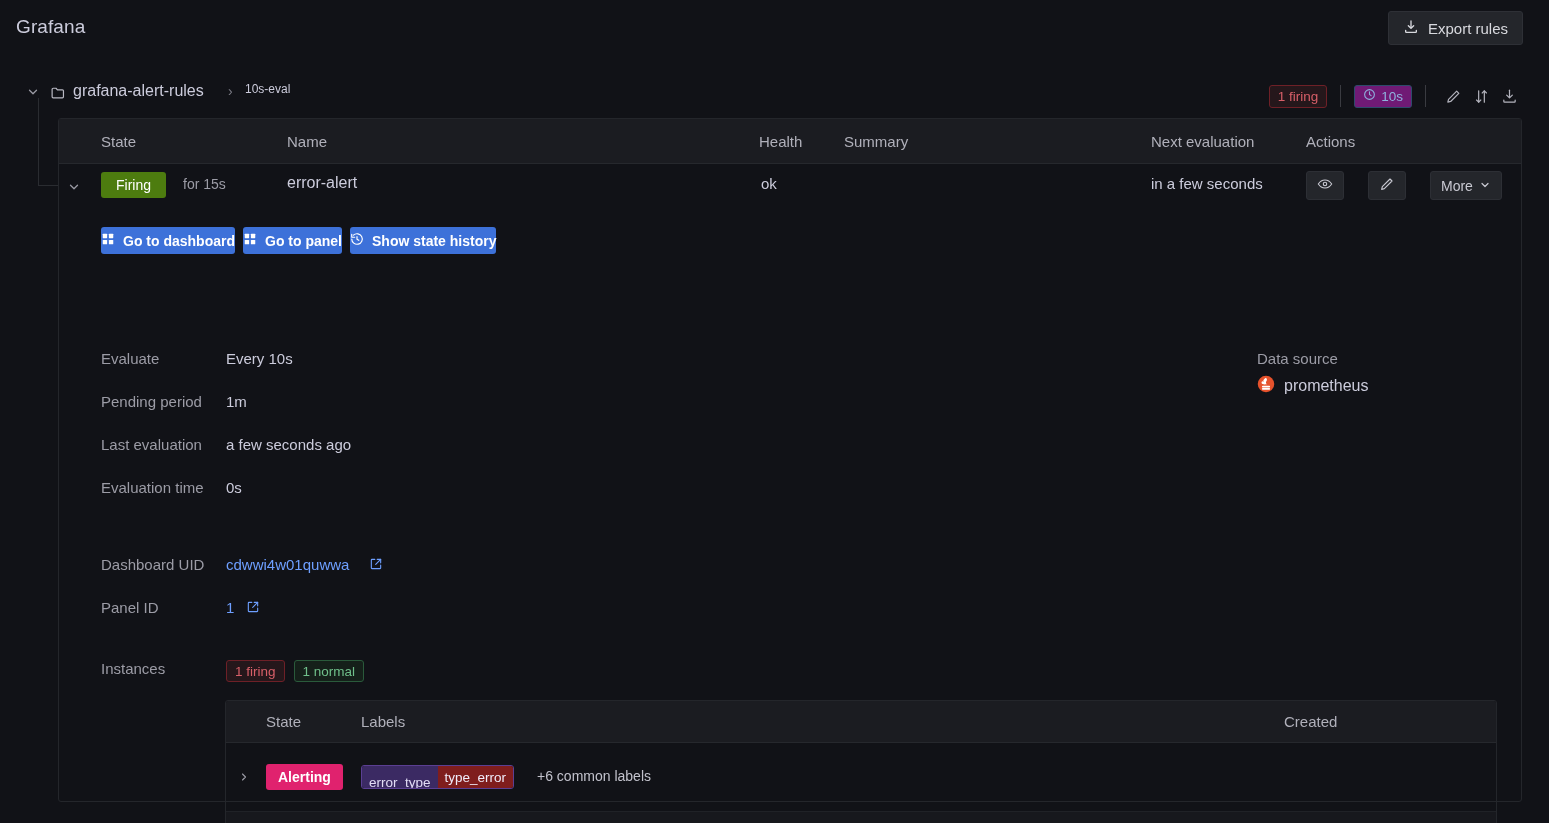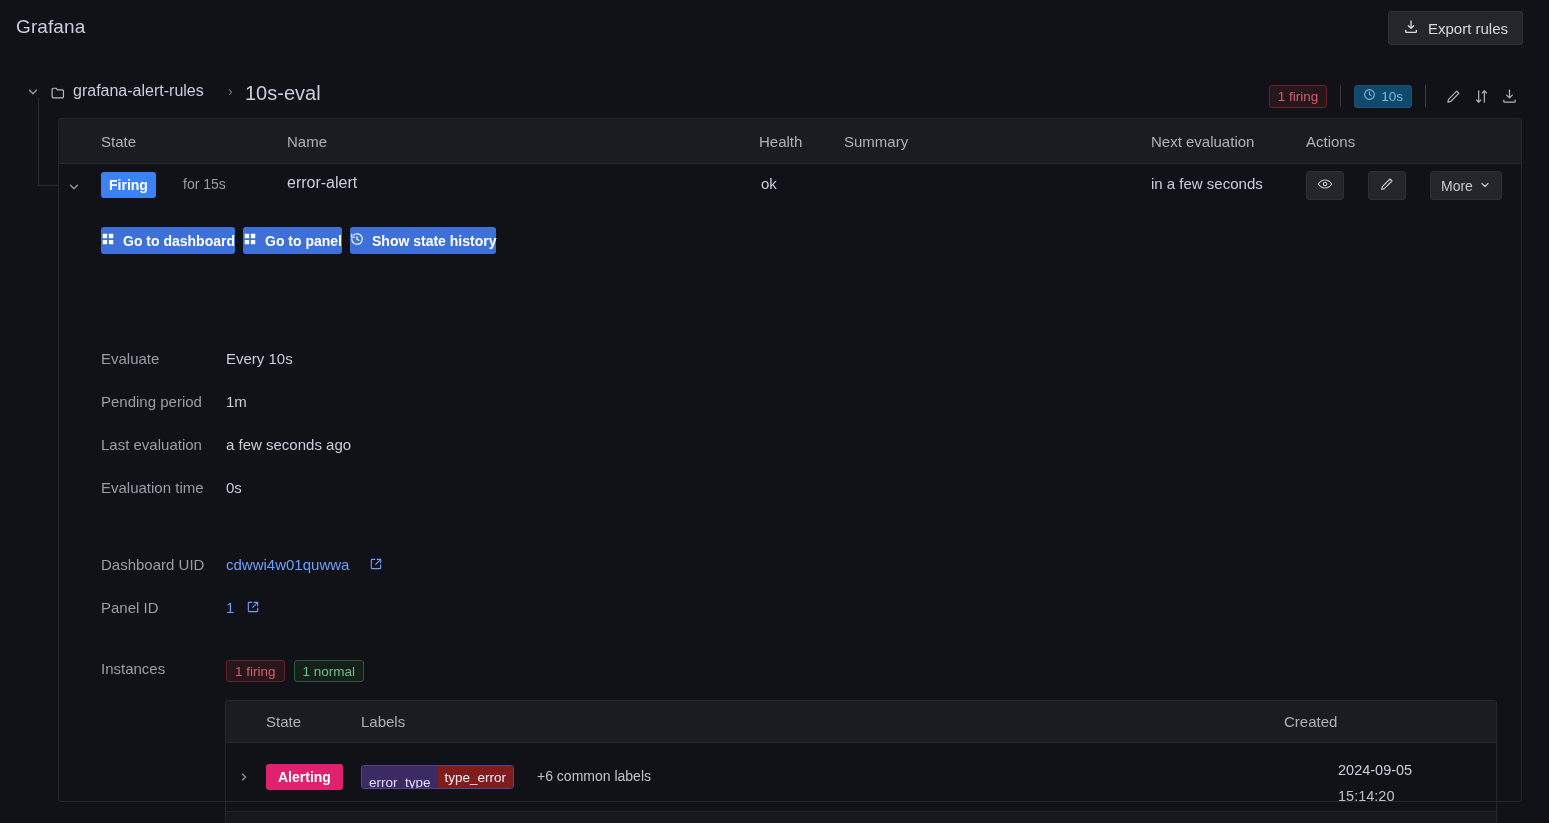--- a/index.html
+++ b/index.html
@@ -34,32 +34,32 @@
     position: absolute; left: 24px; top: 9px;
     width: 18px; height: 18px; display: flex; align-items: center; justify-content: center;
     color: #9a9aa4; cursor: pointer;
   }
   .folder-icon { position: absolute; left: 50px; top: 10px; color: #b9b9c3; }
   .bc-folder {
     position: absolute; left: 73px; top: 8px;
     font-size: 16px; color: #ccccdc; cursor: pointer;
   }
   .bc-sep { position: absolute; left: 228px; top: 9px; font-size: 14px; color: #7b7b85; }
-  .bc-leaf { position: absolute; left: 245px; top: 8px; font-size: 20px; color: #ccccdc; }
+  .bc-leaf { position: absolute; left: 245px; top: 8px; font-size: 12px; color: #ccccdc; }
 
   .grp-right { position: absolute; right: 26px; top: 8px; display: flex; align-items: center; gap: 0; }
   .badge-firing-sm {
     height: 23px; padding: 0 8px; display: flex; align-items: center;
     border: 1px solid #6e2027; background: #25171b; border-radius: 3px;
     color: #d75f68; font-size: 13.5px; cursor: pointer;
   }
   .vdiv { width: 1px; height: 22px; background: #3a3b41; margin: 0 13px; }
   .badge-eval {
     height: 23px; padding: 0 8px; display: flex; align-items: center; gap: 5px;
-    border: 1px solid #2e4a6b; background: #0c4a6e; border-radius: 3px;
+    border: 1px solid #2e4a6b; background: #701a75; border-radius: 3px;
     color: #8fb2de; font-size: 13.5px; cursor: pointer;
   }
   .icon-btn {
     width: 28px; height: 28px; display: flex; align-items: center; justify-content: center;
     color: #b4b4be; border-radius: 3px; cursor: pointer;
   }
 
   
   .tree-v { position: absolute; left: 38px; top: 98px; width: 1px; height: 88px; background: #2a2c31; }
   .tree-h { position: absolute; left: 38px; top: 185px; width: 20px; height: 1px; background: #2a2c31; }
@@ -77,23 +77,23 @@
   .th { position: absolute; font-size: 15px; color: #b0b0ba; }
 
   .rule-row { position: absolute; left: 0; top: 45px; width: 1462px; height: 46px; }
   .rowchev {
     position: absolute; left: 6px; top: 14px; width: 18px; height: 18px;
     display: flex; align-items: center; justify-content: center;
     color: #9a9aa4; cursor: pointer;
   }
   .badge-firing {
     position: absolute; left: 42px; top: 8px;
-    height: 26px; padding: 0 8px; display: flex; align-items: center;
-    background: #3b82f6; border-radius: 3px;
-    color: #ffffff; font-size: 14px; font-weight: bold;
+    height: 26px; padding: 0 15px; display: flex; align-items: center;
+    background: #4d7c0f; border-radius: 3px;
+    color: #ffffff; font-size: 14px; font-weight: normal;
   }
   .forlabel { position: absolute; left: 124px; top: 12px; font-size: 14px; color: #9c9ca6; }
   .rulename { position: absolute; left: 228px; top: 10px; font-size: 16px; color: #ccccdc; cursor: pointer; }
   .healthval { position: absolute; left: 702px; top: 11px; font-size: 15px; color: #ccccdc; }
   .nextval { position: absolute; left: 1092px; top: 11px; font-size: 15px; color: #ccccdc; }
 
   .actions { position: absolute; left: 1247px; top: 7px; display: flex; gap: 24px; }
   .act-btn {
     height: 29px; min-width: 38px; padding: 0 10px;
     display: flex; align-items: center; justify-content: center; gap: 6px;
@@ -355,20 +355,34 @@
     <span class="kv-key" style="top:389px">Panel ID</span>
     <span class="kv-link" style="top:389px">1</span>
     <span class="ext-icon" style="position:absolute;left:180px;top:390px">
       <svg width="14" height="14" viewBox="0 0 24 24" fill="none" stroke="currentColor" stroke-width="1.9" stroke-linecap="round" stroke-linejoin="round">
           <path d="M10 4H5a1 1 0 0 0-1 1v14a1 1 0 0 0 1 1h14a1 1 0 0 0 1-1v-5"></path>
           <path d="M14 4h6v6"></path>
           <path d="M20 4l-8.5 8.5"></path>
         </svg>
     </span>
 
+    <div class="ds-block">
+      <div class="ds-label">Data source</div>
+      <div class="ds-row">
+        <span>
+          <svg width="18" height="18" viewBox="0 0 24 24">
+            <circle cx="12" cy="12" r="11" fill="#e6522c"></circle>
+            <rect x="6.6" y="14.4" width="10.8" height="2.1" rx="1" fill="#ffffff"></rect>
+            <path d="M12 3.8c2.3 2.2 1 3.7 .3 5 -.8 1.4 -.2 2.9 1 3.5 -3.4 .4 -6.6 .4 -7.2 -1.6 -.4 -1.4 .6 -2.6 1.4 -3.2 -.2 1.2 .5 1.8 1 1.9 -.8 -2.4 1.3 -4.2 3.5 -5.6z" fill="#ffffff"></path>
+            <rect x="6.6" y="17.4" width="10.8" height="2.1" rx="1" fill="#ffffff"></rect>
+          </svg>
+        </span>
+        <span class="ds-name">prometheus</span>
+      </div>
+    </div>
 
     <span class="kv-key" style="top:450px">Instances</span>
     <div class="inst-badges">
       <div class="ib-firing">1 firing</div>
       <div class="ib-normal">1 normal</div>
     </div>
 
     <div class="insttable">
       <div class="ith">
         <span style="left:40px">State</span>
@@ -381,24 +395,20 @@
           <svg width="12" height="12" viewBox="0 0 24 24" fill="none" stroke="currentColor" stroke-width="2.3" stroke-linecap="round" stroke-linejoin="round">
               <polyline points="9 6 15 12 9 18"></polyline>
             </svg>
         </div>
         <div class="st-badge st-alerting">Alerting</div>
         <div class="chip">
           <span class="k">error_type</span>
           <span class="v">type_error</span>
         </div>
         <span class="common" style="left:311px">+6 common labels</span>
-        <div class="created">
-          <div>2024-09-05</div>
-          <div>15:14:20</div>
-        </div>
       </div>
 
       <div class="itrow alt">
         
         
         
         
         
       </div>
     </div>

